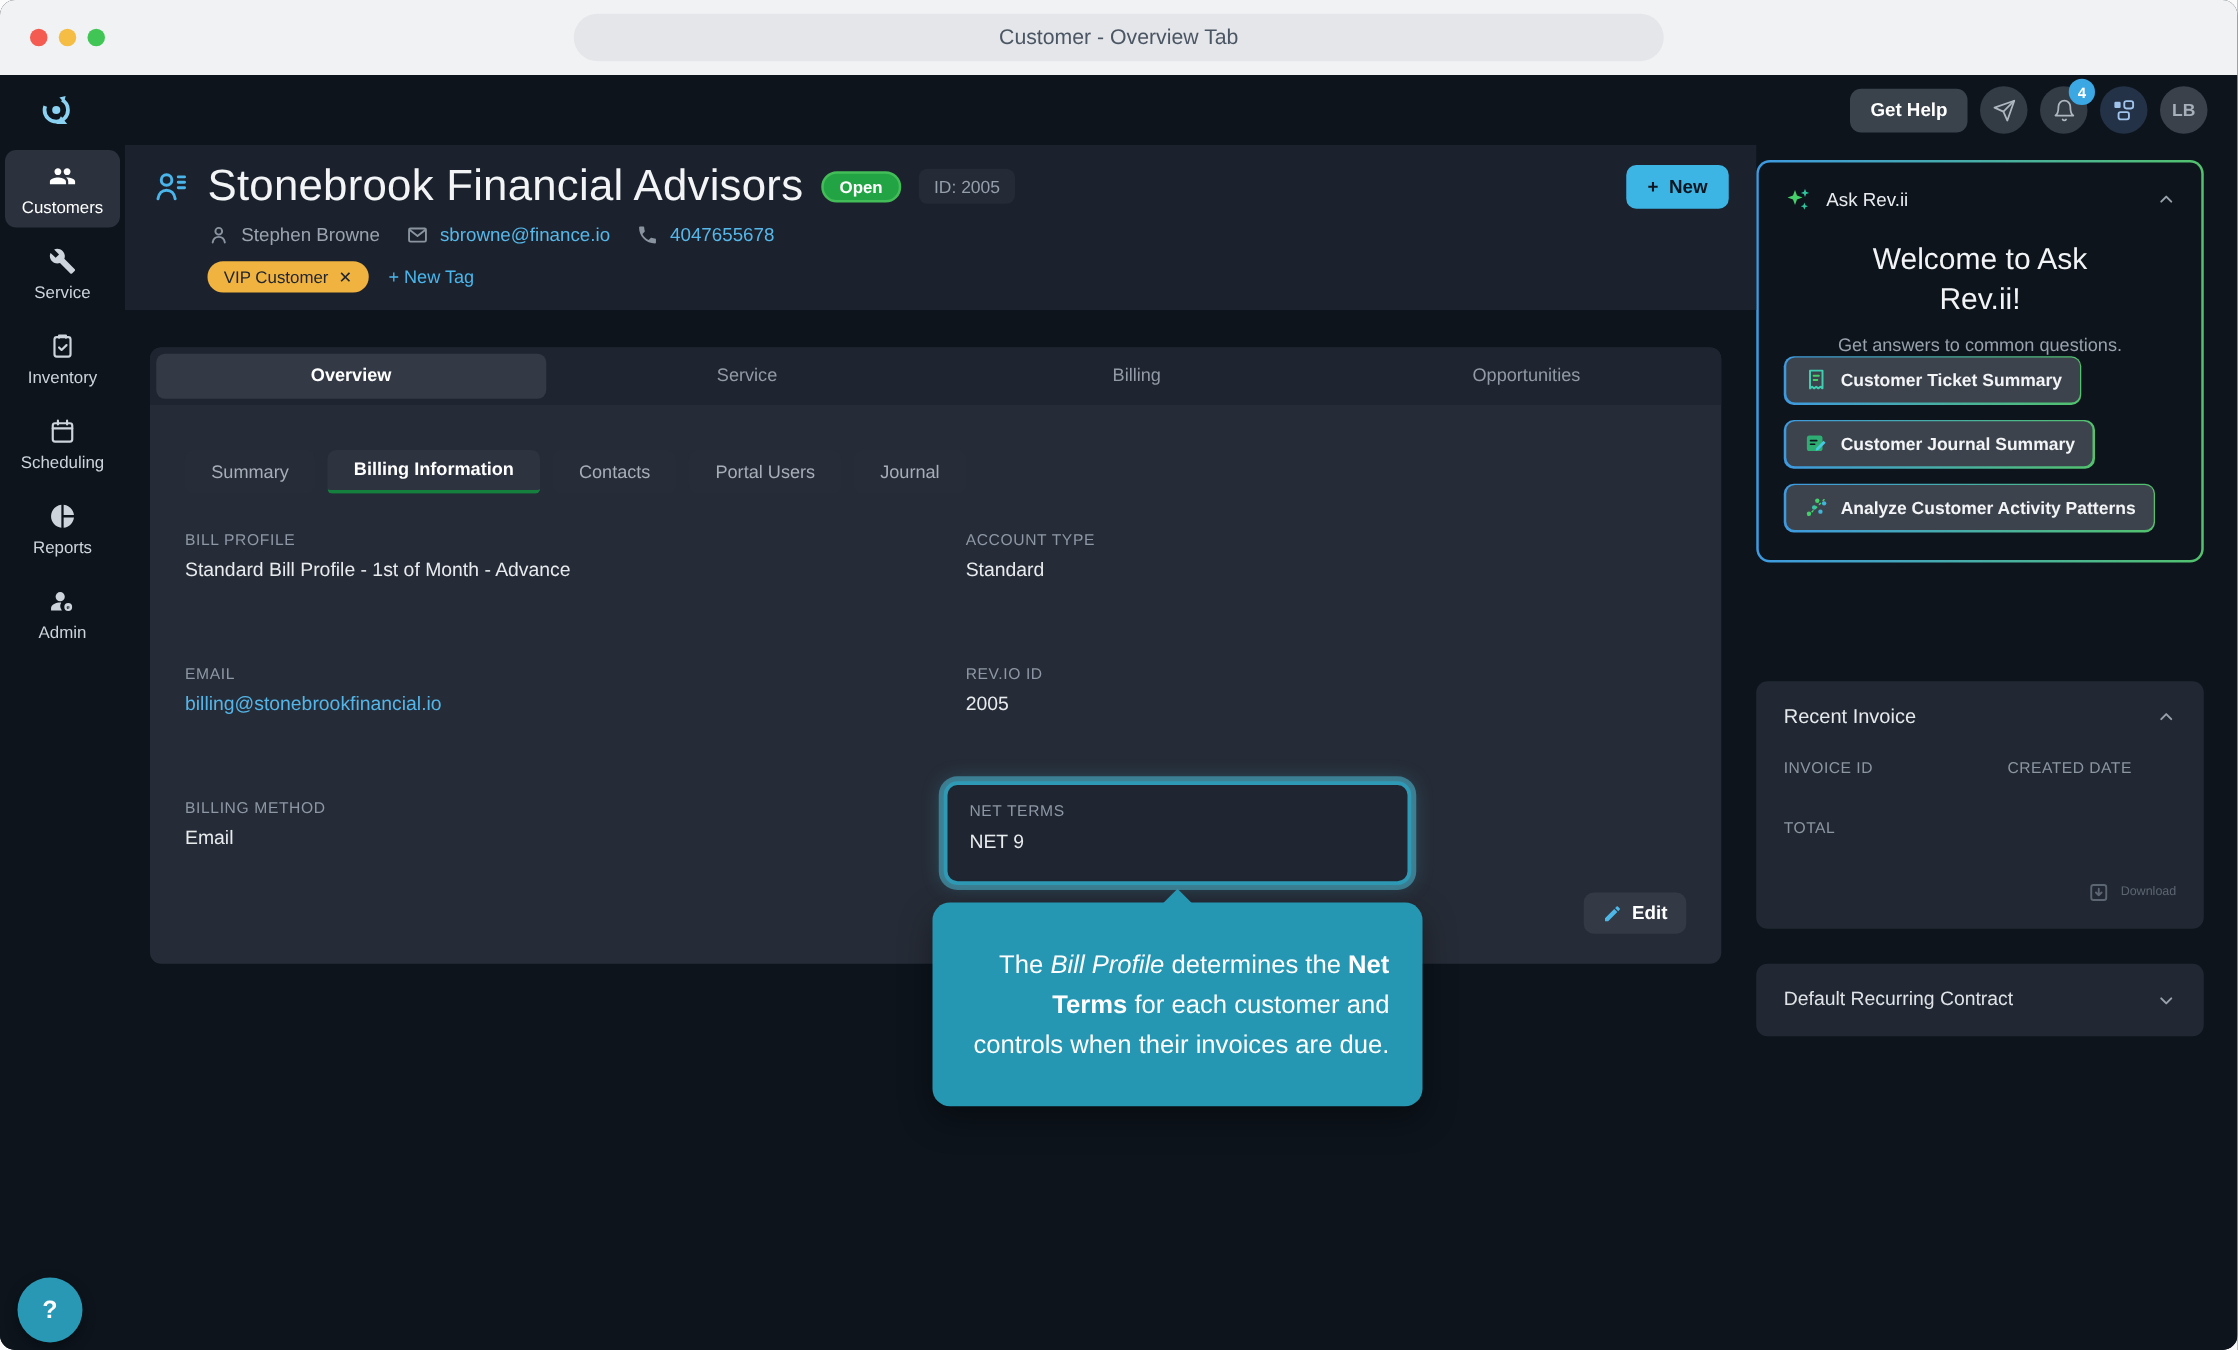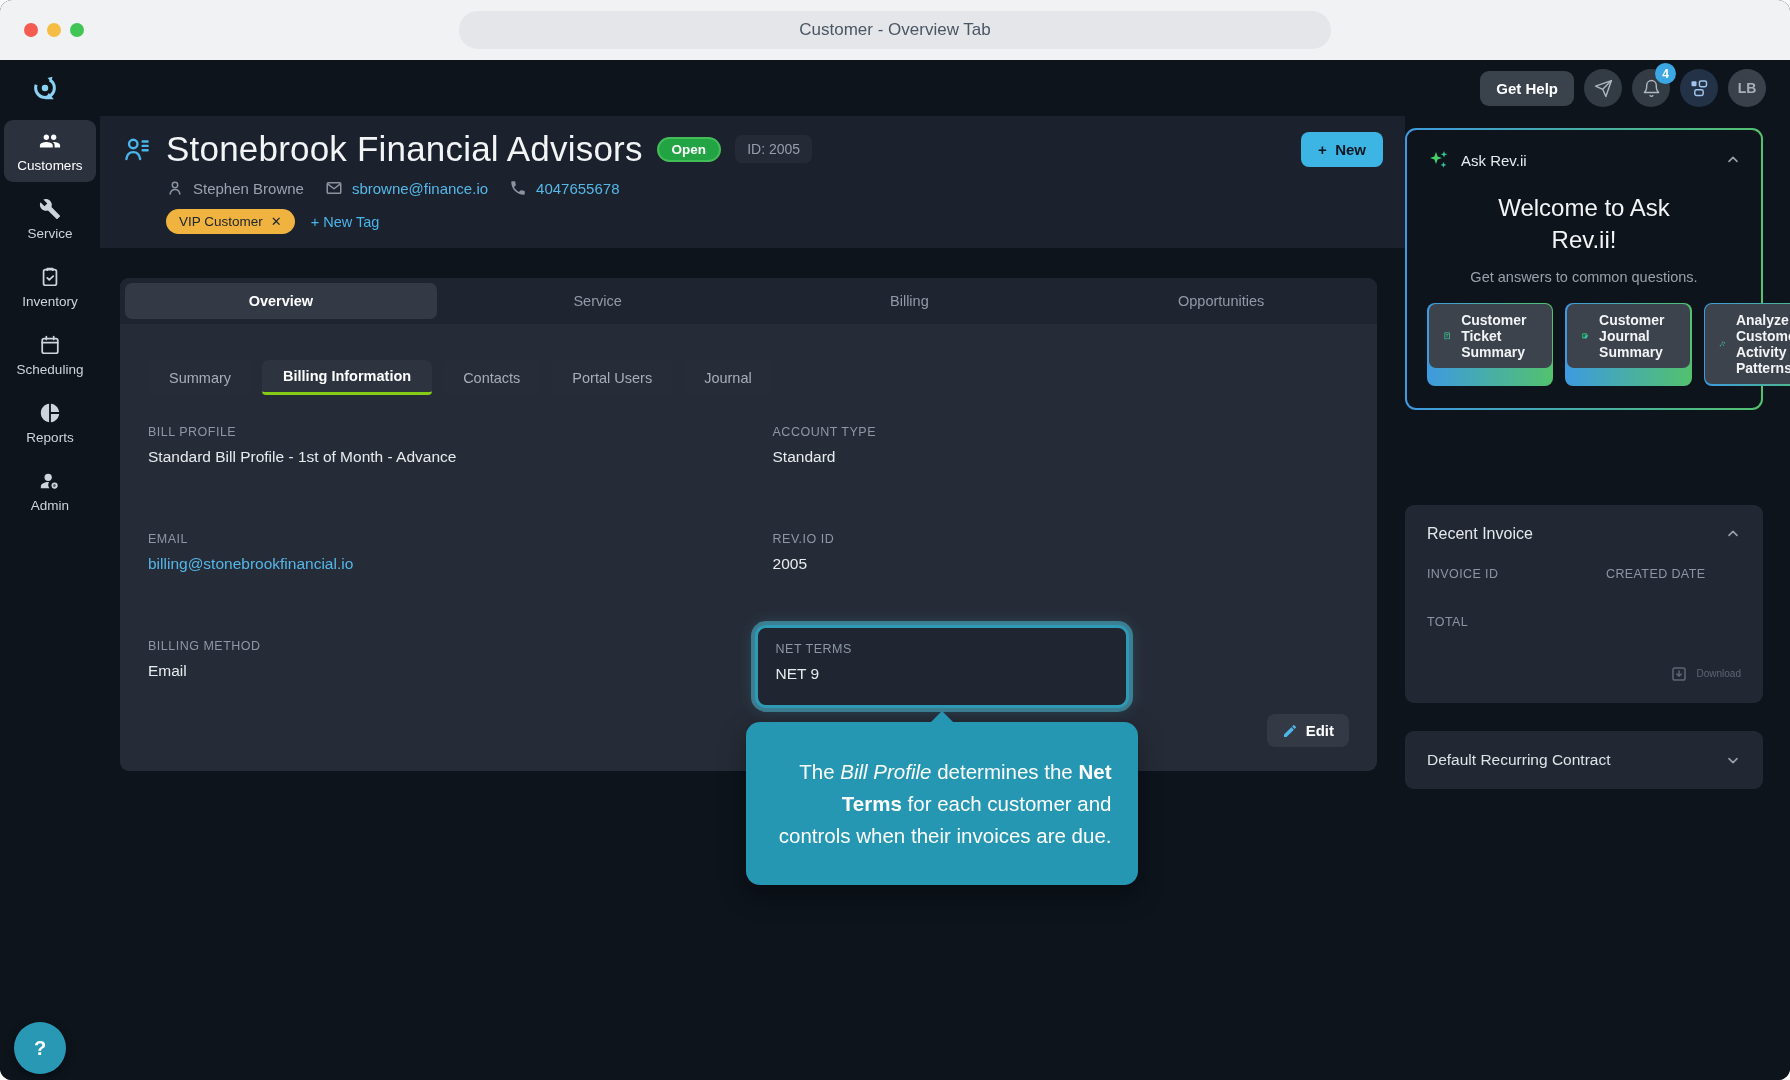--- a/index.html
+++ b/index.html
@@ -51,21 +51,21 @@
   .newtag-link { color:#4ab5ea; font-size:14.5px; cursor:pointer; }
 
   
   .card { margin:30px 28px 0 20px; background:#262c37; border-radius:9px; }
   .tabbar { background:#1f2530; border-radius:9px 9px 0 0; height:46px; display:flex; }
   .tab { flex:1; display:flex; align-items:center; justify-content:center; color:#919aa6; font-size:14.5px; cursor:pointer; }
   .tab.active { background:#333a46; margin:5px; border-radius:7px; color:#fff; font-weight:700; }
   .card-body { padding:36px 28px 20px; }
   .subtabs { display:flex; gap:10px; }
   .subtab { height:35px; padding:0 21px; background:#272d38; border-radius:7px; display:flex; align-items:center; color:#a7aeb8; font-size:14.5px; cursor:pointer; }
-  .subtab.active { background:#2d3440; color:#fff; font-weight:700; border-bottom:3px solid #84cc16; border-radius:7px 7px 4px 4px; }
+  .subtab.active { background:#2d3440; color:#fff; font-weight:700; border-bottom:3px solid #15803d; border-radius:7px 7px 4px 4px; }
 
   .fields { margin-top:30px; display:grid; grid-template-columns:52% 48%; row-gap:66px; }
   .field-label { color:#8d97a5; font-size:12.5px; letter-spacing:.5px; }
   .field-value { color:#e8ebee; font-size:15.5px; margin-top:9px; }
   .field-value.link { color:#54b6e8; cursor:pointer; }
   .field-highlight { position:relative; width:374px; margin:-14px 0 0 -18px; padding:14px 18px 22px; background:#1f2631; border:3px solid #2f9ab5; border-radius:11px; box-shadow:0 0 0 4px rgba(77,182,207,.55), 0 0 16px rgba(61,170,200,.35); }
 
   .edit-row { display:flex; justify-content:flex-end; margin-top:6px; padding-bottom:4px; }
   .edit-btn { background:#333a46; border-radius:8px; padding:8px 15px; display:flex; align-items:center; gap:8px; color:#fff; font-size:15px; font-weight:700; cursor:pointer; }
   .edit-btn svg { width:16px; height:16px; color:#4db7e8; }
@@ -79,21 +79,21 @@
   
   .right { width:385px; flex:0 0 auto; padding:12px 27px 0 0; }
   .grad-border { background:linear-gradient(90deg,#3e9ae0,#52c26d); border-radius:11px; padding:2px; }
   .ask-panel { background:#0d141c; border-radius:9px; padding:18px 20px 22px; }
   .ask-head { display:flex; align-items:center; gap:10px; }
   .ask-head svg.spark { width:24px; height:24px; }
   .ask-title { color:#e9ecef; font-size:15px; }
   .chev { margin-left:auto; width:16px; height:16px; color:#98a1ac; cursor:pointer; }
   .welcome { color:#f2f4f6; font-size:24px; text-align:center; max-width:220px; margin:20px auto 0; line-height:1.35; }
   .ask-sub { color:#98a1ac; font-size:14.5px; text-align:center; margin-top:12px; }
-  .ask-actions { display:flex; flex-direction:row; gap:12px; margin-top:18px; }
+  .ask-actions { display:flex; flex-direction:column; gap:12px; }
   .action-wrap { background:linear-gradient(90deg,#3e9ae0,#52c26d); padding:1.5px; border-radius:8px; width:fit-content; cursor:pointer; }
   .action-btn { background:#3c434d; border-radius:7px; padding:8px 14px; display:flex; align-items:center; gap:10px; color:#f2f4f6; font-size:14px; font-weight:600; }
   .action-btn svg { width:20px; height:20px; }
 
   .panel { background:#212833; border-radius:9px; padding:20px 22px; margin-top:0; }
   .panel-head { display:flex; align-items:center; }
   .panel-title { color:#e6e9ec; font-size:16px; }
   .inv-grid { display:grid; grid-template-columns:57% 43%; margin-top:24px; }
   .inv-label { color:#8c96a3; font-size:12.5px; letter-spacing:.4px; }
   .inv-total { margin-top:34px; }

